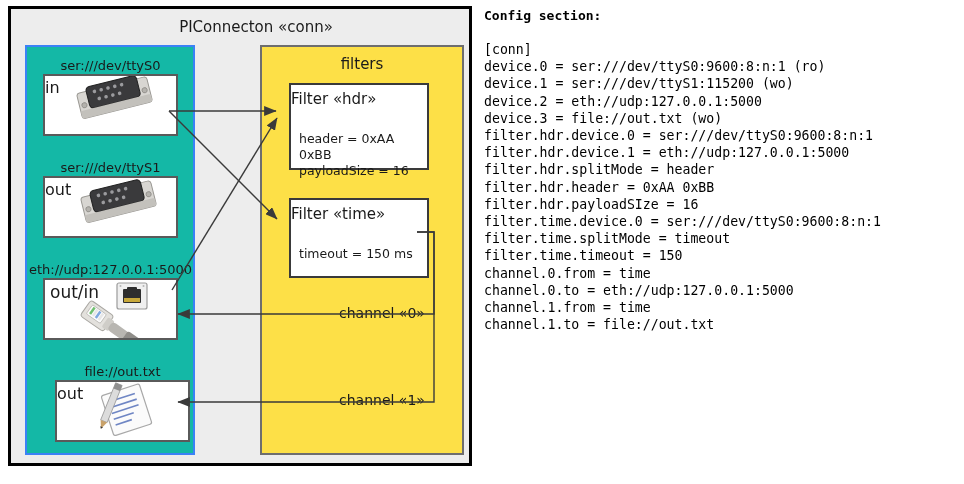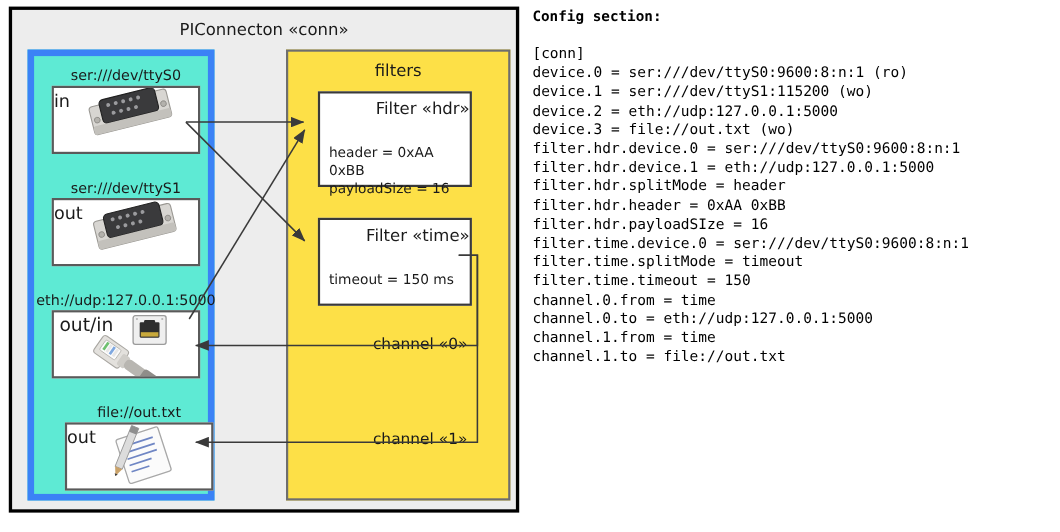--- a/index.html
+++ b/index.html
@@ -25,38 +25,38 @@
     left: 8px;
     top: 6px;
     width: 464px;
     height: 460px;
     background: #ededed;
     border: 3px solid #000000;
     box-sizing: border-box;
   }
   .outer-title {
     position: absolute;
-    left: 0;
+    left: 16px;
     top: 9px;
     width: 100%;
     text-align: center;
     font-size: 15px;
     color: #1a1a1a;
     line-height: 18px;
   }
 
   
   .devices-group {
     position: absolute;
     left: 14px;
     top: 36px;
     width: 170px;
     height: 410px;
-    background: #5eead4;
-    border: 6px solid #3b82f6;
+    background: #14b8a6;
+    border: 2px solid #3b82f6;
     box-sizing: border-box;
   }
 
   
   .filters-group {
     position: absolute;
     left: 249px;
     top: 36px;
     width: 204px;
     height: 410px;
@@ -124,21 +124,21 @@
   }
 
   
   .filter-box {
     position: absolute;
     background: #ffffff;
     border: 2px solid #3a3a3a;
     box-sizing: border-box;
   }
   .filter-title {
-    text-align: right;
+    text-align: left;
     font-size: 15px;
     color: #1a1a1a;
     margin-top: 5px;
     line-height: 19px;
   }
   .filter-props {
     font-size: 12.5px;
     color: #1a1a1a;
     line-height: 16px;
     padding-left: 8px;

